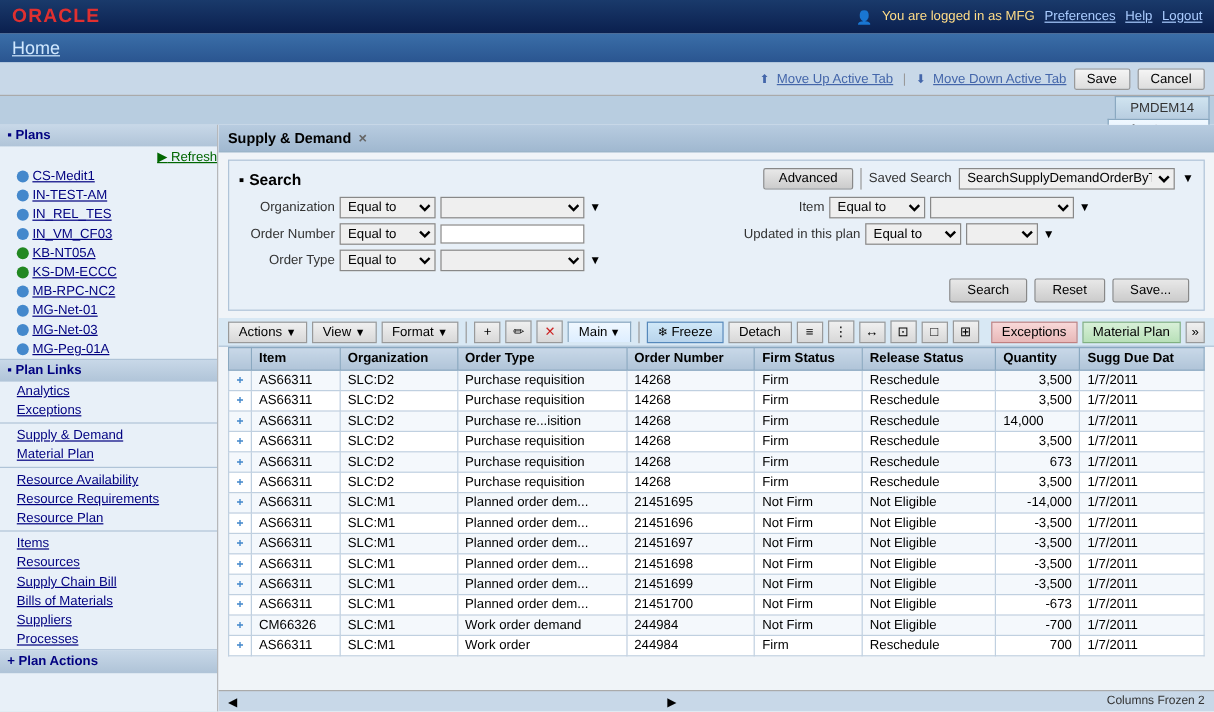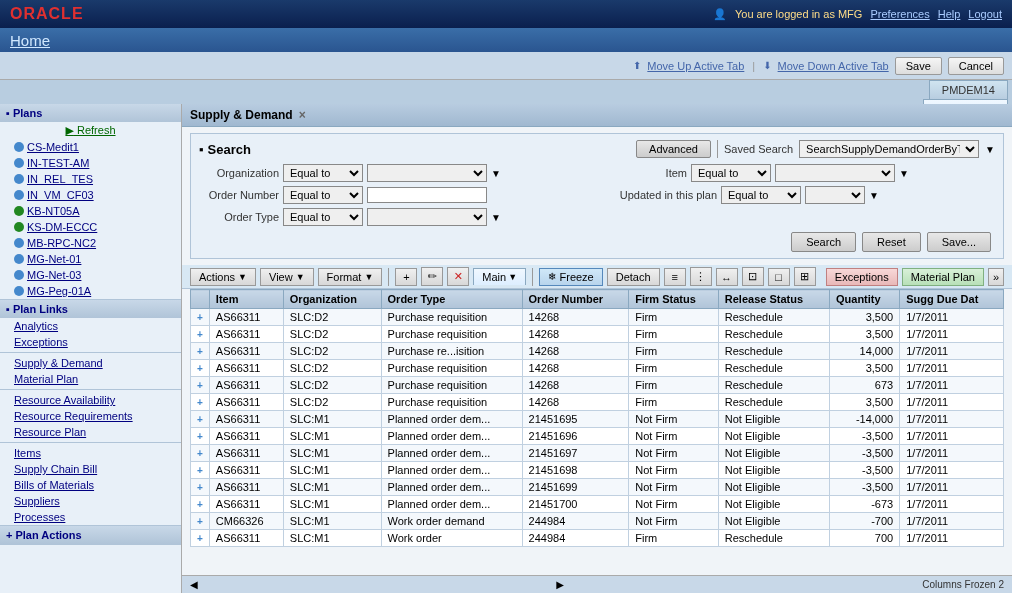--- a/index.html
+++ b/index.html
@@ -119,22 +119,22 @@
       padding: 2px 6px 2px 14px;
       font-size: 11px;
       cursor: pointer;
       color: #000080;
       text-decoration: underline;
       display: flex;
       align-items: center;
       gap: 3px;
     }
     .sidebar-refresh {
-      text-align: center;
-      padding: 2px 16px;
+      text-align: right;
+      padding: 2px 0;
       color: #006600;
       cursor: pointer;
       font-size: 11px;
       text-decoration: underline;
     }
     .sidebar-divider { border-top: 1px solid #b0c4d8; margin: 2px 0; }
 
     
     .dot-icon { width: 10px; height: 10px; border-radius: 50%; display: inline-block; flex-shrink: 0; }
     .dot-blue { background: #4488cc; }
@@ -472,20 +472,23 @@
       </div>
       <div class="sidebar-item">
         <span>Resource Requirements</span>
       </div>
       <div class="sidebar-item">
         <span>Resource Plan</span>
       </div>
       <div class="sidebar-divider"></div>
       <div class="sidebar-item">
         <span>Items</span>
+      </div>
+      <div class="sidebar-item">
+        <span>Resources</span>
       </div>
       <div class="sidebar-item">
         <span>Supply Chain Bill</span>
       </div>
       <div class="sidebar-item">
         <span>Bills of Materials</span>
       </div>
       <div class="sidebar-item">
         <span>Suppliers</span>
       </div>
@@ -668,21 +671,21 @@
     <td>1/7/2011</td>
   </tr>
             <tr>
     <td><span class="expand-btn">+</span></td>
     <td>AS66311</td>
     <td>SLC:D2</td>
     <td>Purchase re...isition</td>
     <td>14268</td>
     <td>Firm</td>
     <td>Reschedule</td>
-    <td style="text-align:right;">14,000</td>
+    <td style="">14,000</td>
     <td>1/7/2011</td>
   </tr>
             <tr>
     <td><span class="expand-btn">+</span></td>
     <td>AS66311</td>
     <td>SLC:D2</td>
     <td>Purchase requisition</td>
     <td>14268</td>
     <td>Firm</td>
     <td>Reschedule</td>

